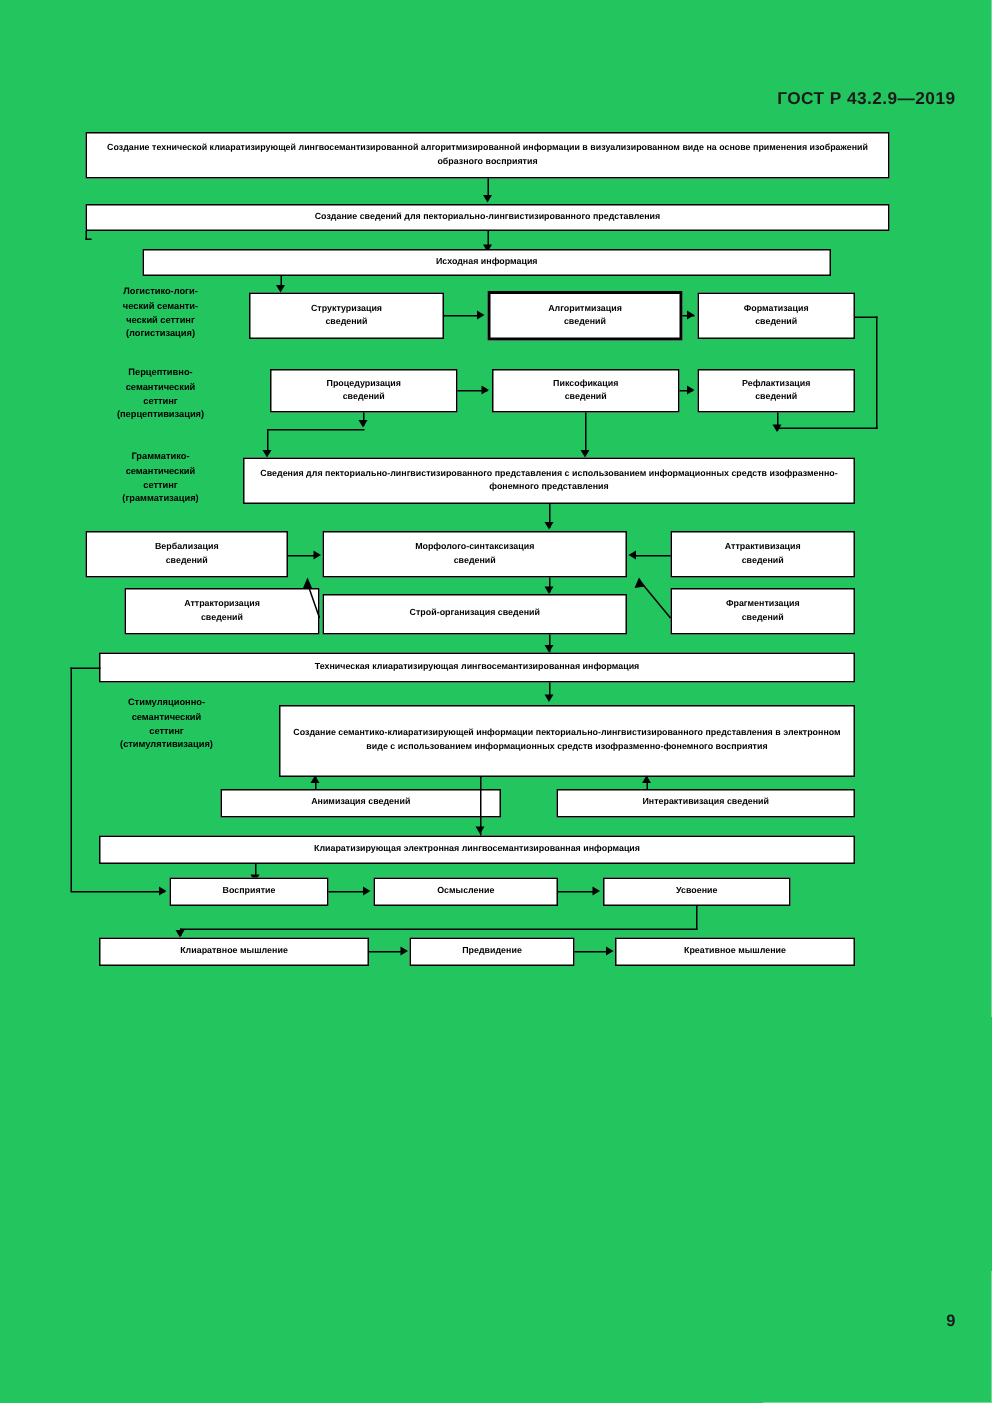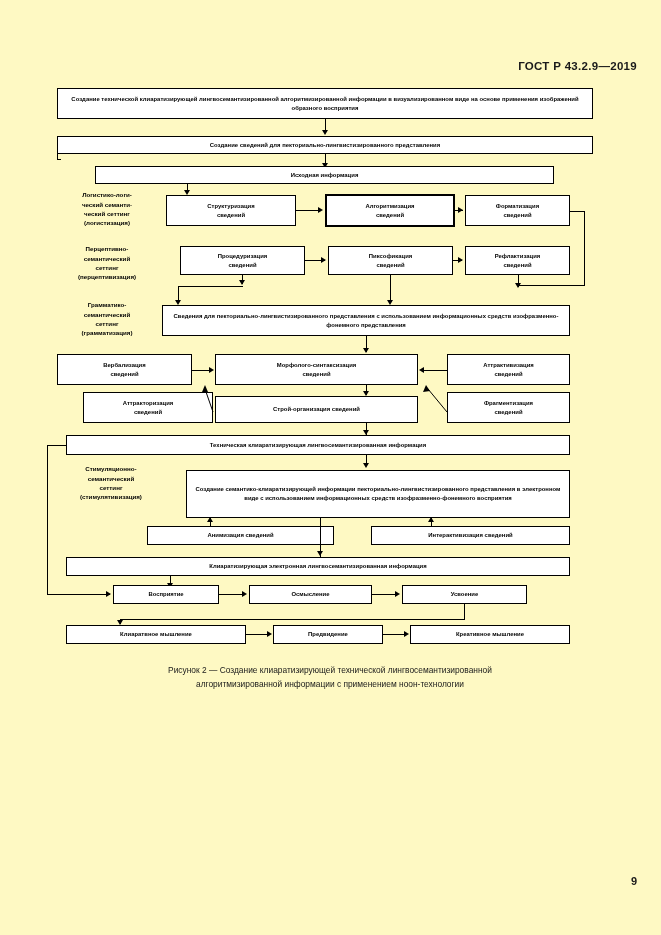--- a/index.html
+++ b/index.html
@@ -11,21 +11,21 @@
     width: 661px;
     height: 935px;
     position: relative;
     font-family: "Liberation Sans", sans-serif;
     color: #000000;
     overflow: hidden;
   }
   .page {
     position: absolute;
     inset: 0;
-    background: #fef9c3;
+    background: #22c55e;
   }
   
   .doc-header {
     position: absolute;
     top: 60px;
     right: 24px;
     font-size: 11.5px;
     font-weight: bold;
     letter-spacing: 0.3px;
     color: #1a1a1a;
@@ -300,20 +300,16 @@
     <div class="arr-r" style="left:267px; top:631px;"></div>
 
     <div class="box" style="left:273px; top:625px; width:110px; height:19px;">Предвидение</div>
     <div class="ln h" style="left:383px; top:634px; width:24px;"></div>
     <div class="arr-r" style="left:404px; top:631px;"></div>
 
     <div class="box" style="left:410px; top:625px; width:160px; height:19px;">Креативное мышление</div>
 
   </div>
 
-  <div class="caption">
-    <span class="cl">Рисунок 2 — Создание клиаратизирующей технической лингвосемантизированной</span>
-    <span class="cl">алгоритмизированной информации с применением ноон-технологии</span>
-  </div>
 
   <div class="page-number">9</div>
 
 </div>
 
 </body></html>

